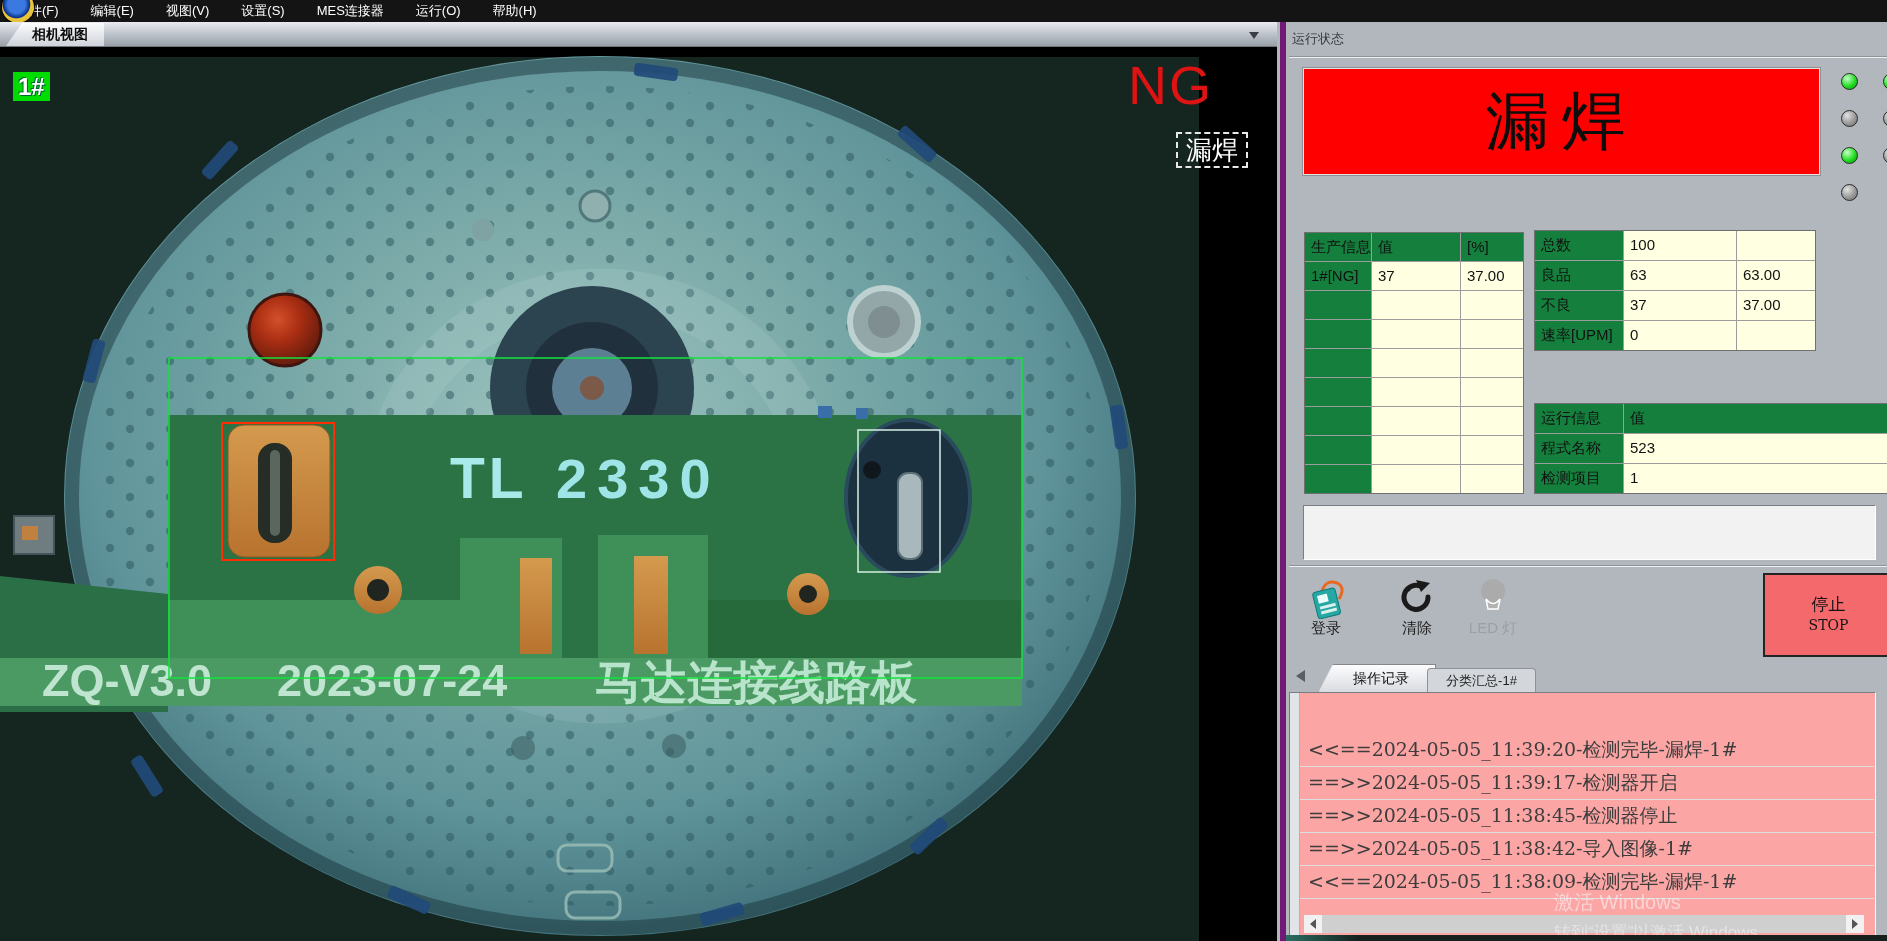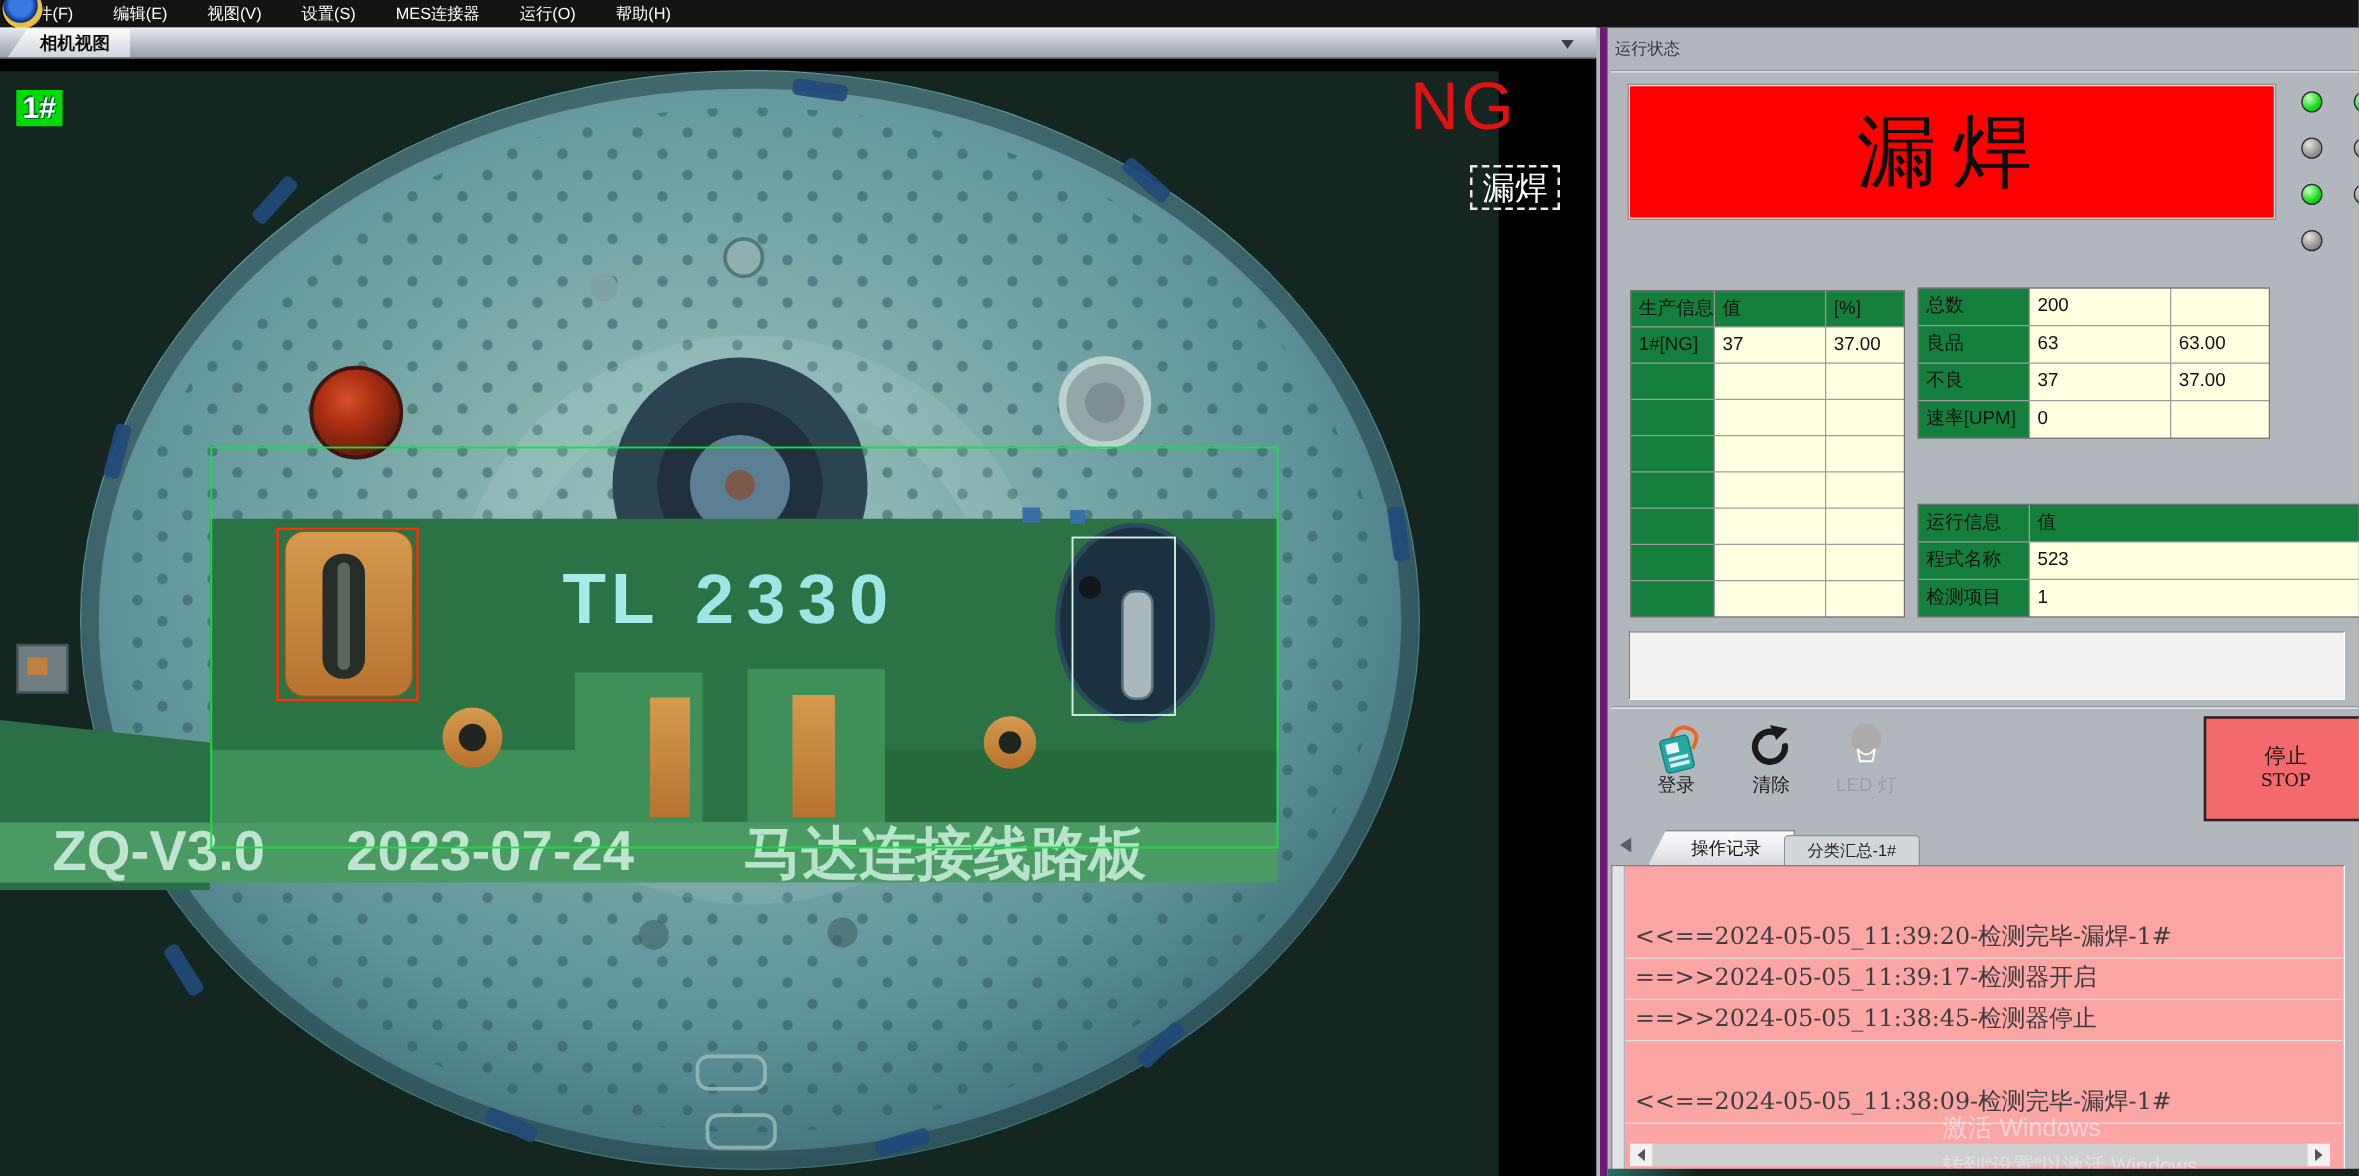--- a/index.html
+++ b/index.html
@@ -264,21 +264,21 @@
     <div class="cell-hd"></div>
     <div class="cell-vl"></div>
     <div class="cell-vl"></div>
     <div class="cell-hd"></div>
     <div class="cell-vl"></div>
     <div class="cell-vl"></div>
   </div>
 
   <div class="tbl tbl-stats">
     <div class="cell-hd">总数</div>
-    <div class="cell-vl">200</div>
+    <div class="cell-vl">100</div>
     <div class="cell-vl"></div>
     <div class="cell-hd">良品</div>
     <div class="cell-vl">63</div>
     <div class="cell-vl">63.00</div>
     <div class="cell-hd">不良</div>
     <div class="cell-vl">37</div>
     <div class="cell-vl">37.00</div>
     <div class="cell-hd">速率[UPM]</div>
     <div class="cell-vl">0</div>
     <div class="cell-vl"></div>
@@ -289,21 +289,21 @@
     <div class="cell-hd">值</div>
     <div class="cell-hd">程式名称</div>
     <div class="cell-vl">523</div>
     <div class="cell-hd">检测项目</div>
     <div class="cell-vl">1</div>
   </div>
 
   <div class="msgbox"></div>
   <div class="hline h2"></div>
 
-  <div class="tool-btn" style="left:28px;font-family:Liberation Mono, monospace;">
+  <div class="tool-btn" style="left:13px;font-family:Liberation Mono, monospace;">
     <span class="ic">
       <svg width="40" height="42">
         <path d="M16 14 Q20 2 31 6 Q40 10 33 22" fill="none" stroke="#e86820" stroke-width="3"></path>
         <g transform="rotate(-14 20 26)">
           <rect x="9" y="13" width="23" height="27" rx="3" fill="#25a8a4" stroke="#0e7a78"></rect>
           <rect x="13" y="17" width="10" height="8" fill="#eafaf8"></rect>
           <rect x="13" y="28" width="16" height="3" fill="#d8f0ee"></rect>
           <rect x="13" y="33" width="16" height="3" fill="#d8f0ee"></rect>
         </g>
       </svg>
@@ -336,20 +336,21 @@
 
   <span class="tab-scroll"></span>
   <div class="log-tab1">操作记录</div>
   <div class="log-tab2">分类汇总-1#</div>
 
   <div class="logbox">
     <div class="log-strip"></div>
     <div class="log-row" style="top:40px;">&lt;&lt;==2024-05-05_11:39:20-检测完毕-漏焊-1#</div>
     <div class="log-row" style="top:73px;">==&gt;&gt;2024-05-05_11:39:17-检测器开启</div>
     <div class="log-row" style="top:106px;">==&gt;&gt;2024-05-05_11:38:45-检测器停止</div>
+    <div class="log-row" style="top:139px;">==&gt;&gt;2024-05-05_11:38:42-导入图像-1#</div>
     <div class="log-row" style="top:172px;">&lt;&lt;==2024-05-05_11:38:09-检测完毕-漏焊-1#</div>
     <div class="hsb">
       <span class="arr">
           <span class="tri-l"></span>
         </span>
       <span class="track"></span>
       <span class="arr">
           <span class="tri-r"></span>
         </span>
     </div>

